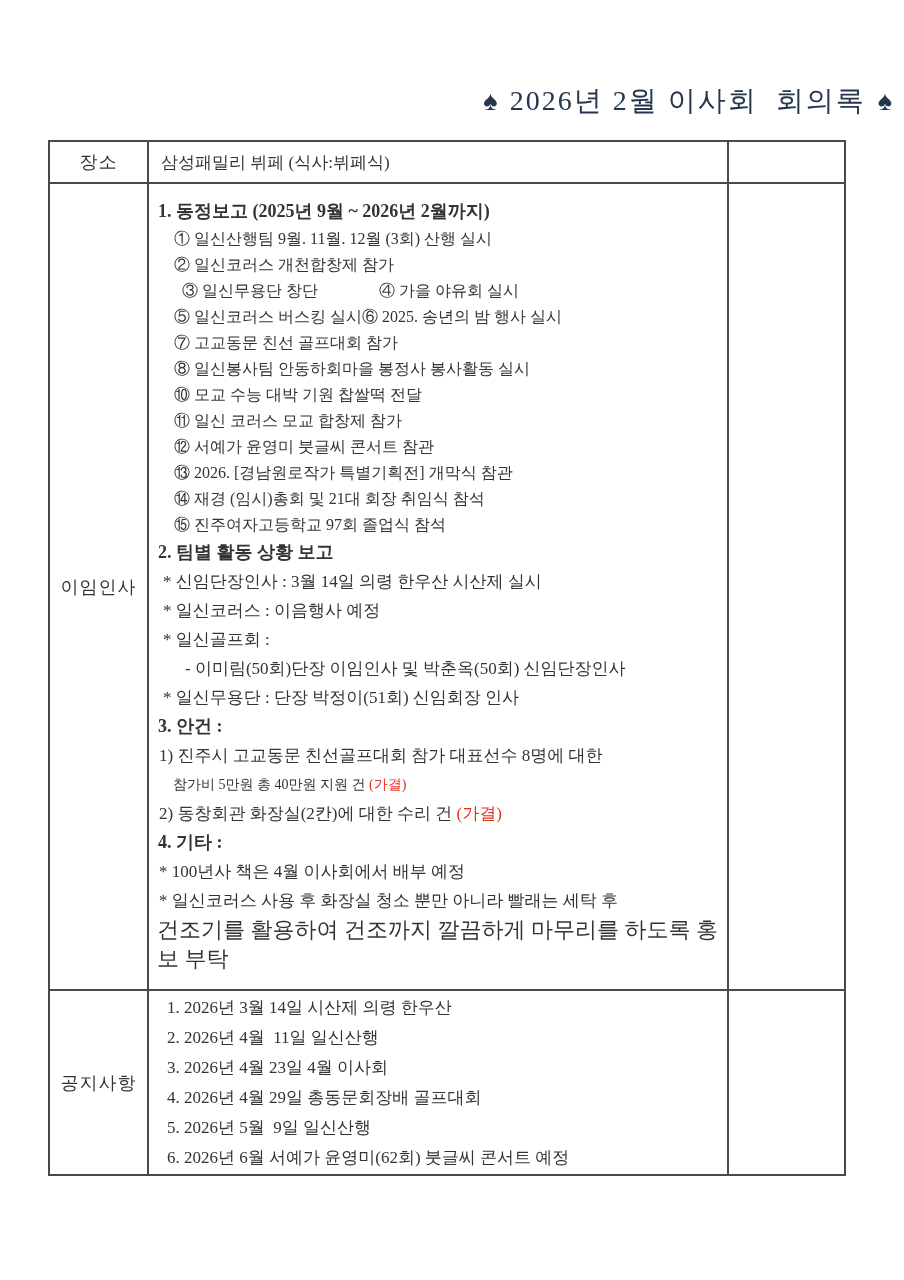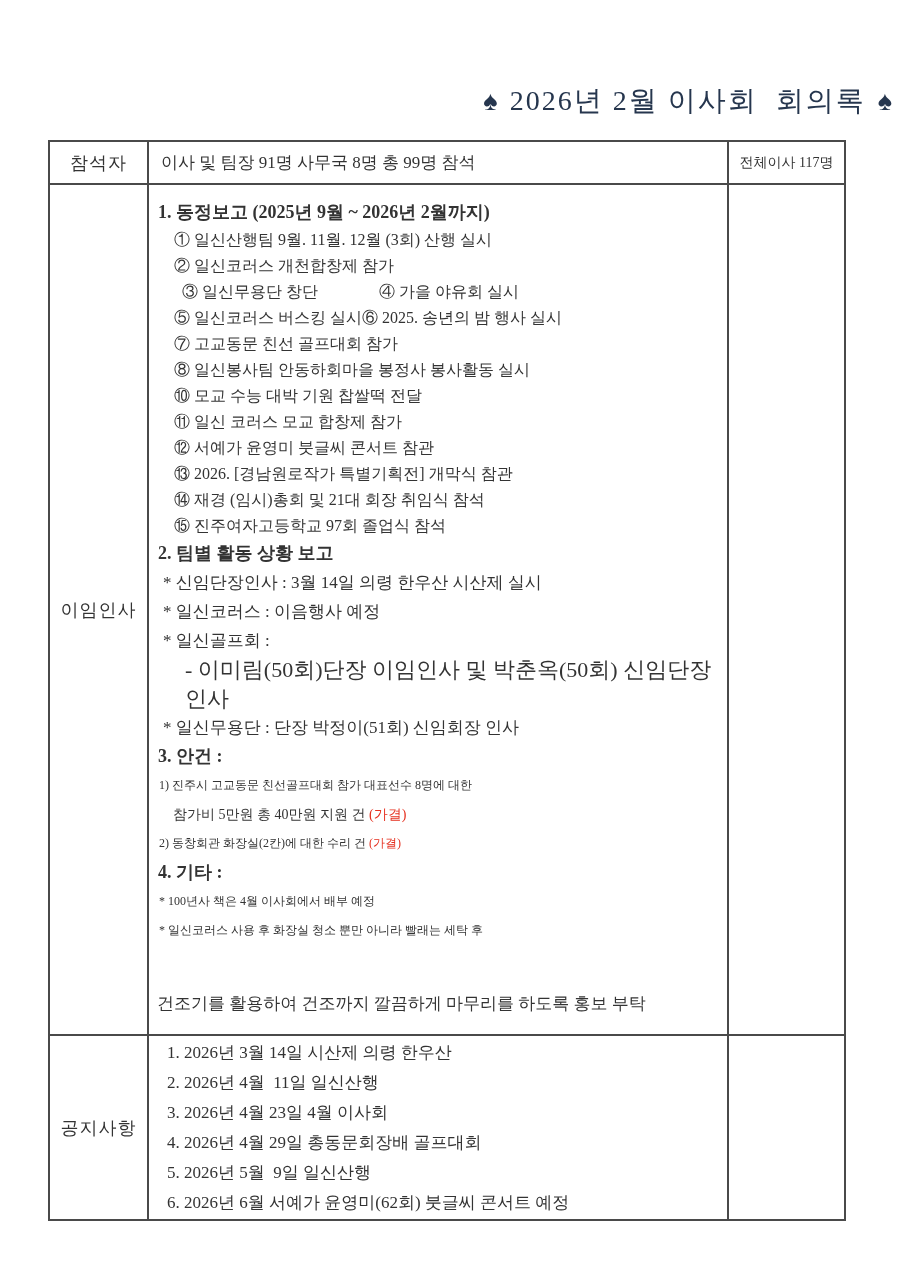--- a/index.html
+++ b/index.html
@@ -61,24 +61,24 @@
   tr.r-notices{height:185px;}
 
   td.minutes-cell{
     vertical-align:top;
     padding:13px 6px 16px 8px;
   }
   .ln{white-space:pre-wrap;}
   .ln.h{font-size:18px;font-weight:bold;line-height:29px;padding-left:1px;}
   .ln.num{font-size:16px;line-height:26px;padding-left:17px;}
   .ln.star{font-size:17px;line-height:29px;padding-left:6px;}
-  .ln.sub{font-size:22px;line-height:29px;padding-left:28px;}
-  .ln.plain{font-size:12px;line-height:29px;padding-left:2px;}
+  .ln.sub{font-size:17px;line-height:29px;padding-left:28px;}
+  .ln.plain{font-size:17px;line-height:29px;padding-left:2px;}
   .ln.cont{font-size:14px;line-height:29px;padding-left:16px;}
-  .ln.flush{font-size:17px;line-height:29px;padding-left:0;margin-top:44px;}
+  .ln.flush{font-size:22px;line-height:29px;padding-left:0;}
   .lcol1{display:inline-block;min-width:197px;margin-left:8px;}
   .lcol2{display:inline-block;min-width:167px;}
   .red{color:#e5301f;}
 
   td.notices-cell{
     vertical-align:middle;
     padding-left:8px;
     border-radius:17px;
   }
   .notice{
@@ -97,26 +97,26 @@
 
 <table class="meeting-table">
   <colgroup>
     <col class="c-label">
       <col class="c-content">
       <col class="c-remark">
   </colgroup>
 
   <tbody>
 
+  <tr class="r-place">
+    <th class="row-label">장소</th>
+    <td class="val-cell">삼성패밀리 뷔페 (식사:뷔페식)</td>
+    <td class="remark-cell"></td>
+  </tr>
 
-  <tr class="r-attendees">
-    <th class="row-label">참석자</th>
-    <td class="val-cell">이사 및 팀장 91명 사무국 8명 총 99명 참석</td>
-    <td class="remark-cell">전체이사 117명</td>
-  </tr>
 
   <tr class="r-minutes">
     <th class="row-label">이임인사</th>
     <td class="minutes-cell">
       <div class="ln h">1. 동정보고 (2025년 9월 ~ 2026년 2월까지)</div>
       <div class="ln num">① 일신산행팀 9월. 11월. 12월 (3회) 산행 실시</div>
       <div class="ln num">② 일신코러스 개천합창제 참가</div>
       <div class="ln num"><span class="lcol1">③ 일신무용단 창단</span><span>④ 가을 야유회 실시</span></div>
       <div class="ln num"><span class="lcol2">⑤ 일신코러스 버스킹 실시</span><span>⑥ 2025. 송년의 밤 행사 실시</span></div>
       <div class="ln num">⑦ 고교동문 친선 골프대회 참가</div>

